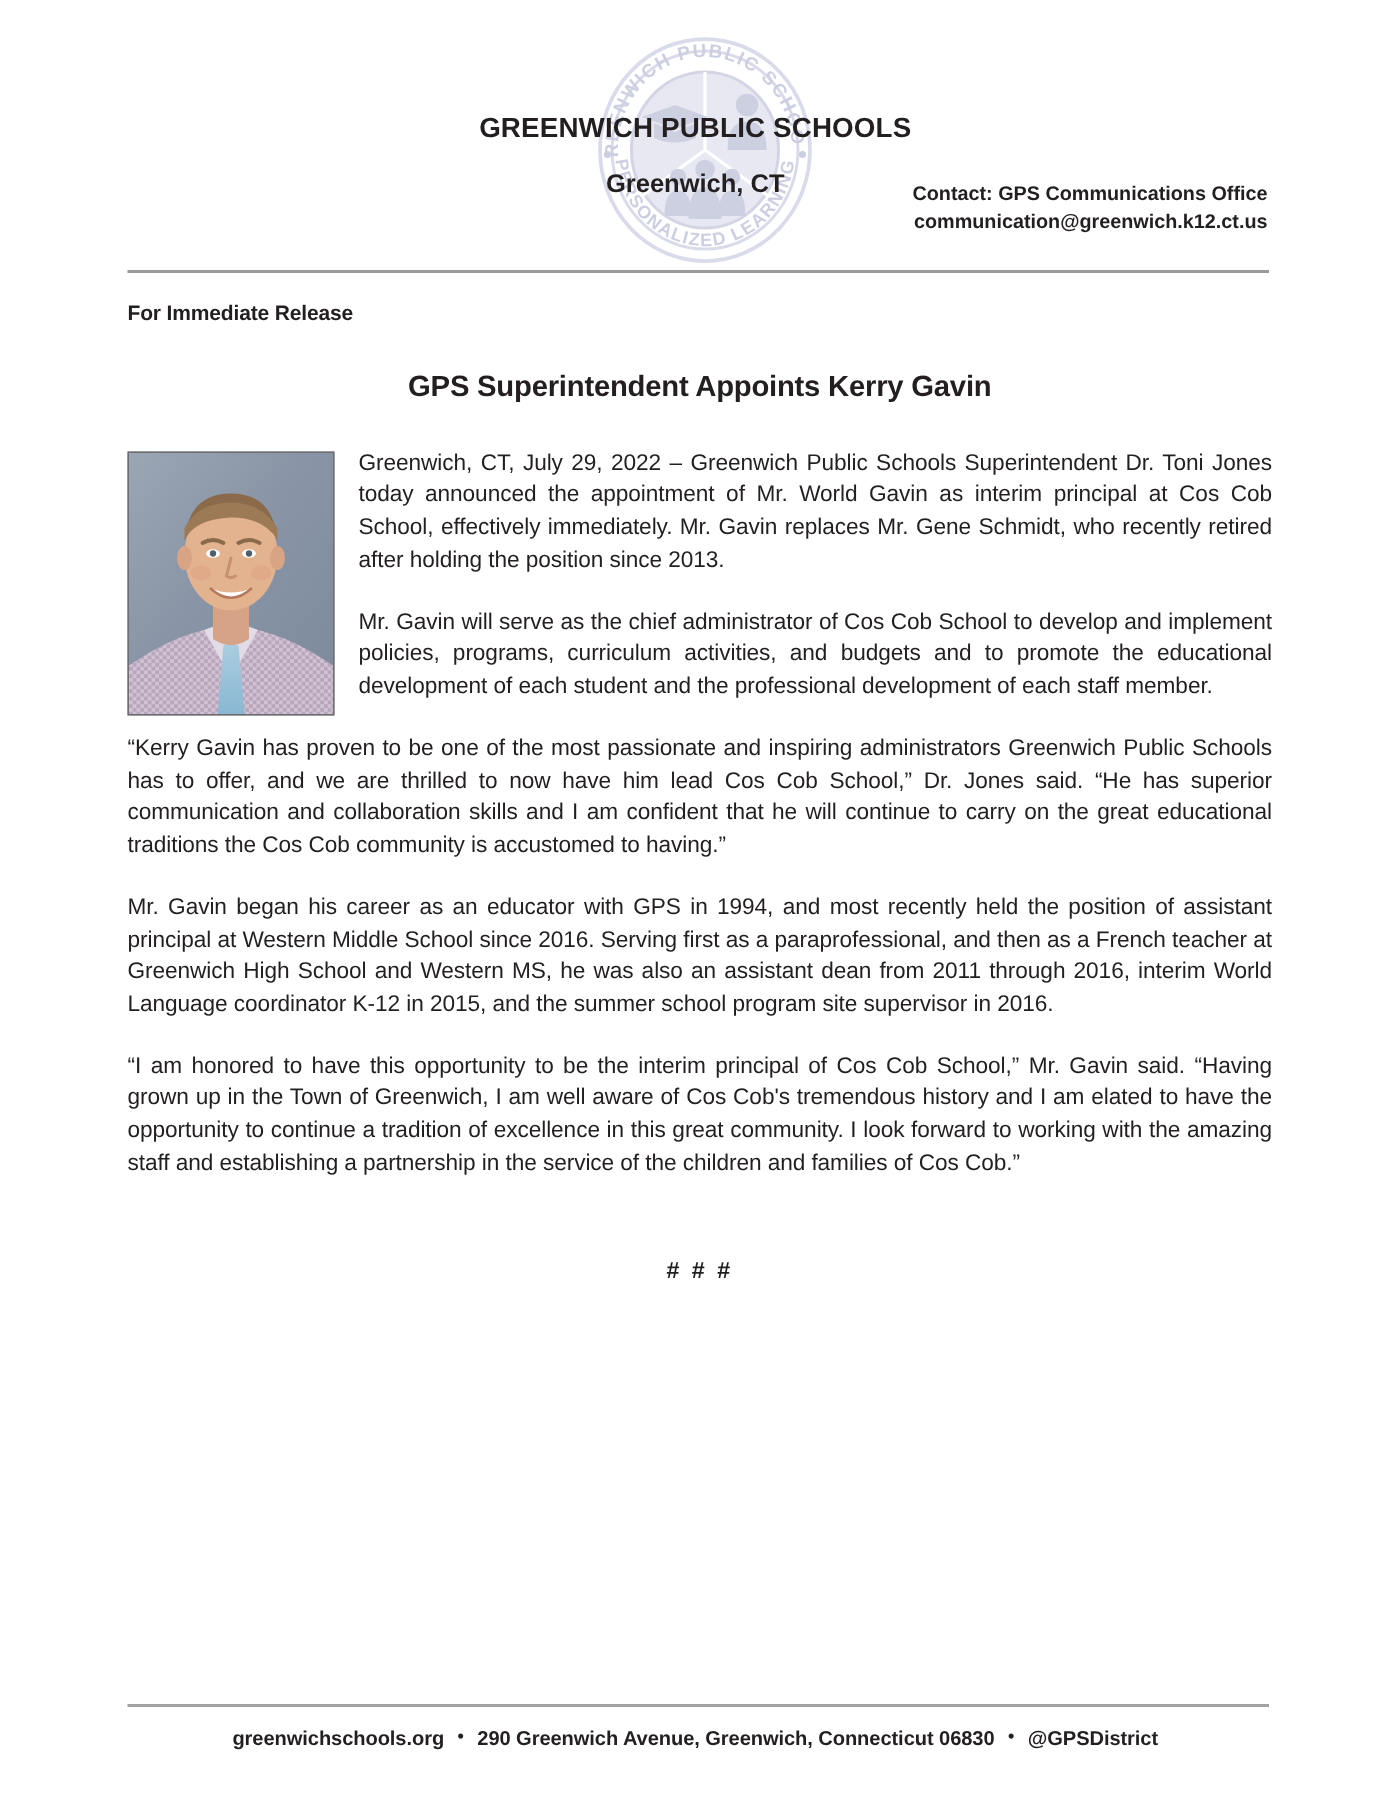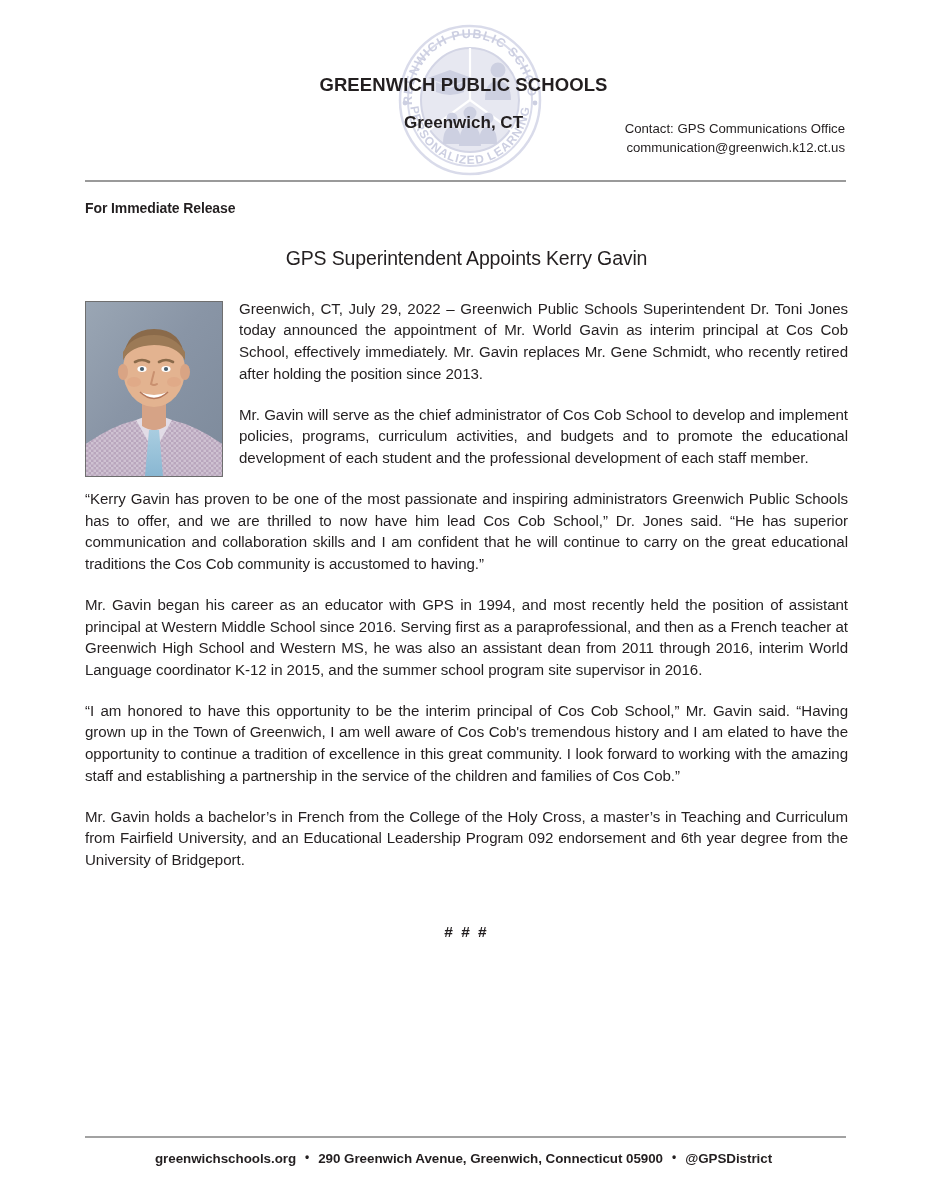--- a/index.html
+++ b/index.html
@@ -53,21 +53,21 @@
     line-height: 1.3;
     margin-top: 16px;
   }
 
   .contact-block {
     position: absolute;
     right: 82px;
     top: 120px;
     text-align: right;
     font-size: 13.2px;
-    font-weight: normal;
+    font-weight: bold;
     line-height: 1.42;
     color: #231f20;
   }
 
   .rule {
     position: absolute;
     left: 85px;
     width: 761px;
     height: 2px;
     background: #9a9a9a;
@@ -86,21 +86,21 @@
   .immediate {
     font-size: 14px;
     font-weight: bold;
     margin: 0 0 30px 0;
     letter-spacing: -0.1px;
   }
 
   .headline {
     text-align: center;
     font-size: 19.5px;
-    font-weight: normal;
+    font-weight: bold;
     line-height: 1.32;
     margin: 0 0 26px 0;
     letter-spacing: -0.15px;
   }
 
   
   .portrait {
     float: left;
     width: 136px;
     height: 174px;
@@ -282,22 +282,21 @@
   <p class="body"><span class="b">Greenwich, CT, July 29, 2022 – </span><span>Greenwich Public Schools Superintendent Dr. Toni Jones today announced the appointment of </span><span class="b">Mr. World Gavin</span><span> as interim principal at Cos Cob School, effectively immediately. Mr. Gavin replaces Mr. Gene Schmidt, who recently retired after holding the position since 2013.</span></p>
 
   <p class="body">Mr. Gavin will serve as the chief administrator of Cos Cob School to develop and implement policies, programs, curriculum activities, and budgets and to promote the educational development of each student and the professional development of each staff member.</p>
 
   <p class="body">“Kerry Gavin has proven to be one of the most passionate and inspiring administrators Greenwich Public Schools has to offer, and we are thrilled to now have him lead Cos Cob School,” Dr. Jones said. “He has superior communication and collaboration skills and I am confident that he will continue to carry on the great educational traditions the Cos Cob community is accustomed to having.”</p>
 
   <p class="body">Mr. Gavin began his career as an educator with GPS in 1994, and most recently held the position of assistant principal at Western Middle School since 2016. Serving first as a paraprofessional, and then as a French teacher at Greenwich High School and Western MS, he was also an assistant dean from 2011 through 2016, interim World Language coordinator K-12 in 2015, and the summer school program site supervisor in 2016.</p>
 
   <p class="body">“I am honored to have this opportunity to be the interim principal of Cos Cob School,” Mr. Gavin said. “Having grown up in the Town of Greenwich, I am well aware of Cos Cob's tremendous history and I am elated to have the opportunity to continue a tradition of excellence in this great community. I look forward to working with the amazing staff and establishing a partnership in the service of the children and families of Cos Cob.”</p>
 
-  <p class="body">Mr. Gavin holds a bachelor’s in French from the College of the Holy Cross, a master’s in Teaching and Curriculum from Fairfield University, and an Educational Leadership Program 092 endorsement and 6th year degree from the University of Bridgeport.</p>
 
   <div class="closing"># # #</div>
 </div>
 
 <div class="rule rule-bottom"></div>
 
 <div class="footer">
-  <span>greenwichschools.org</span><span class="sep">•</span><span>290 Greenwich Avenue, Greenwich, Connecticut 05900</span><span class="sep">•</span><span>@GPSDistrict</span>
+  <span>greenwichschools.org</span><span class="sep">•</span><span>290 Greenwich Avenue, Greenwich, Connecticut 06830</span><span class="sep">•</span><span>@GPSDistrict</span>
 </div>
 
 </body></html>

